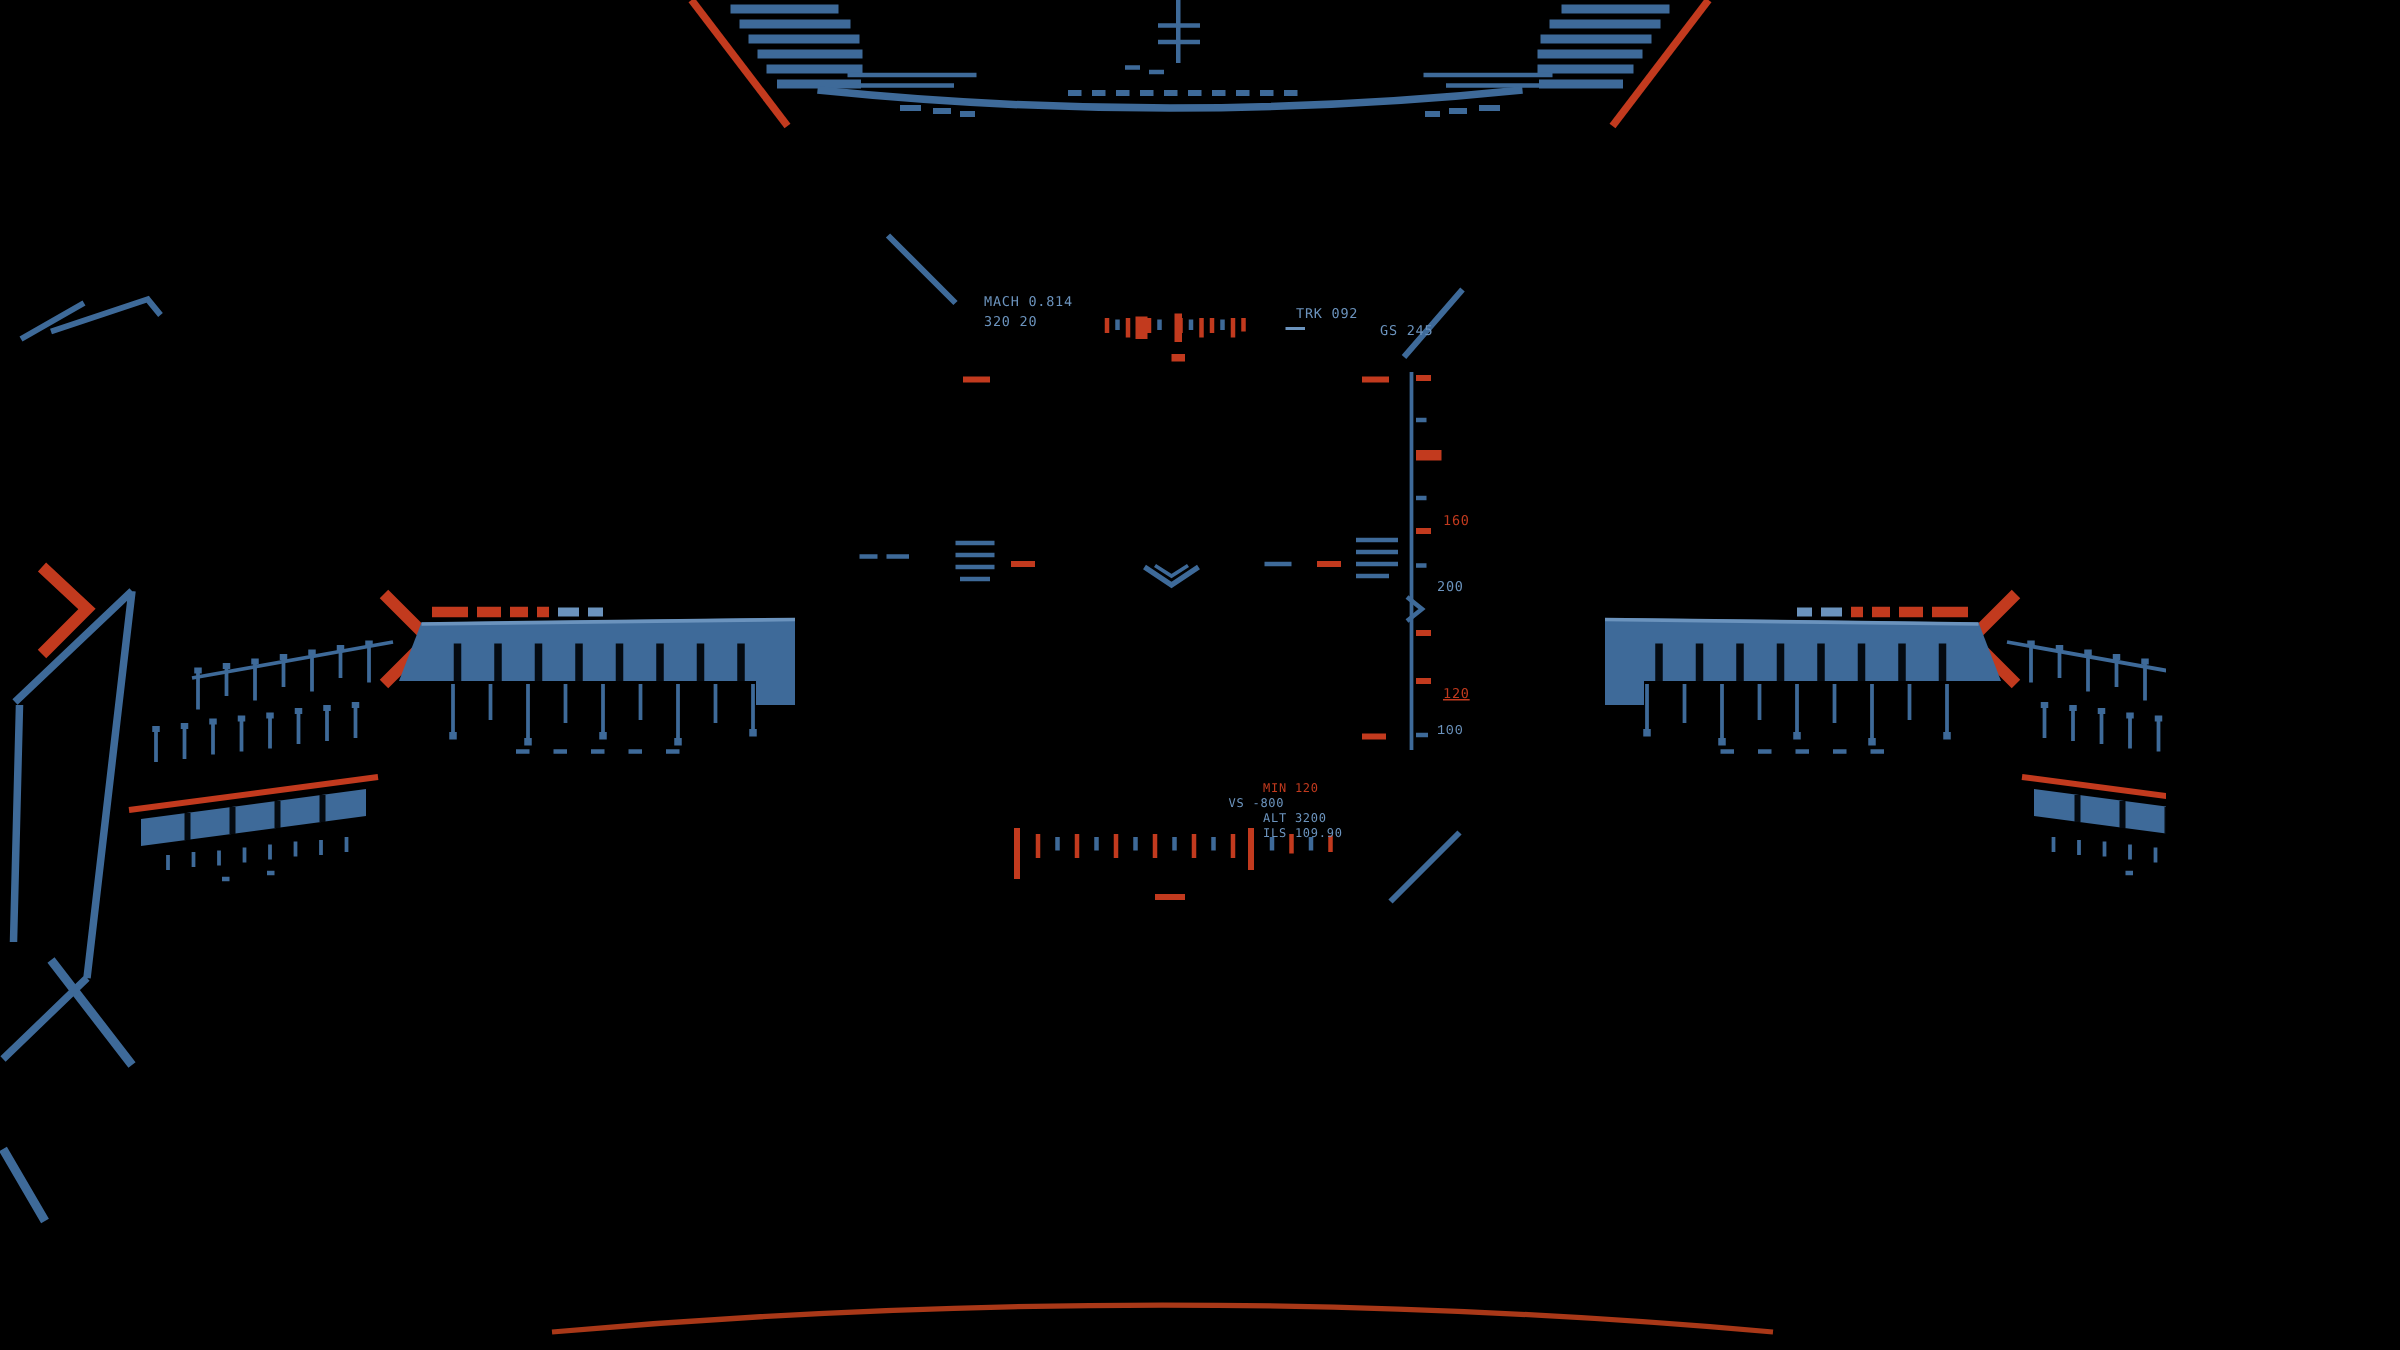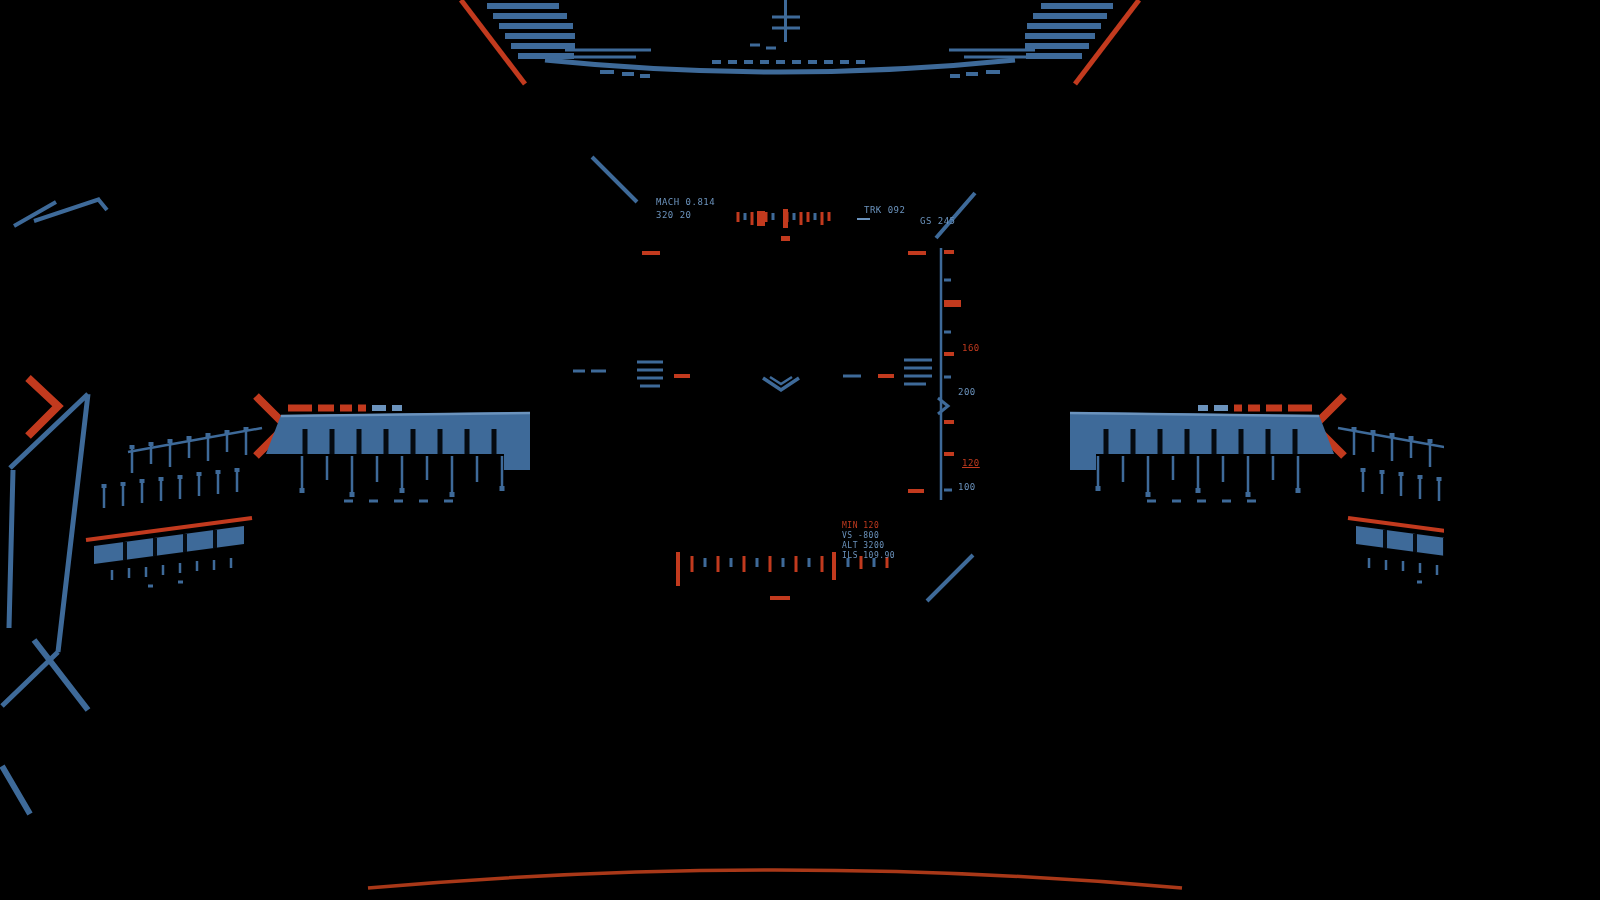--- a/index.html
+++ b/index.html
@@ -132,20 +132,20 @@
   </svg>
 
   <span class="hud-text t-blue" style="left:656px;top:197px;">MACH 0.814</span>
   <span class="hud-text t-blue" style="left:656px;top:210px;">320 20</span>
   <span class="hud-text t-blue" style="left:864px;top:205px;">TRK 092</span>
   <span class="hud-text t-blue" style="left:920px;top:216px;">GS 245</span>
 
   <span class="hud-text t-red" style="left:962px;top:343px;">160</span>
   <span class="hud-text t-blue" style="left:958px;top:387px;">200</span>
   <span class="hud-text t-red" style="left:962px;top:458px;text-decoration:underline;">120</span>
-  <span class="hud-text t-blue" style="left:958px;top:482px;">100</span>
+  <span class="hud-text t-blue" style="left:958px;top:482px;font-family:Liberation Mono, monospace;">100</span>
 
   <span class="hud-text small t-red" style="left:842px;top:485px;">MIN 120</span>
-  <span class="hud-text small t-blue" style="left:842px;top:495px;text-align:right;">VS -800</span>
+  <span class="hud-text small t-blue" style="left:819px;top:495px;text-align:right;">VS -800</span>
   <span class="hud-text small t-blue" style="left:842px;top:505px;">ALT 3200</span>
   <span class="hud-text small t-blue" style="left:842px;top:515px;">ILS 109.90</span>
 
 </div>
 
 </body></html>

